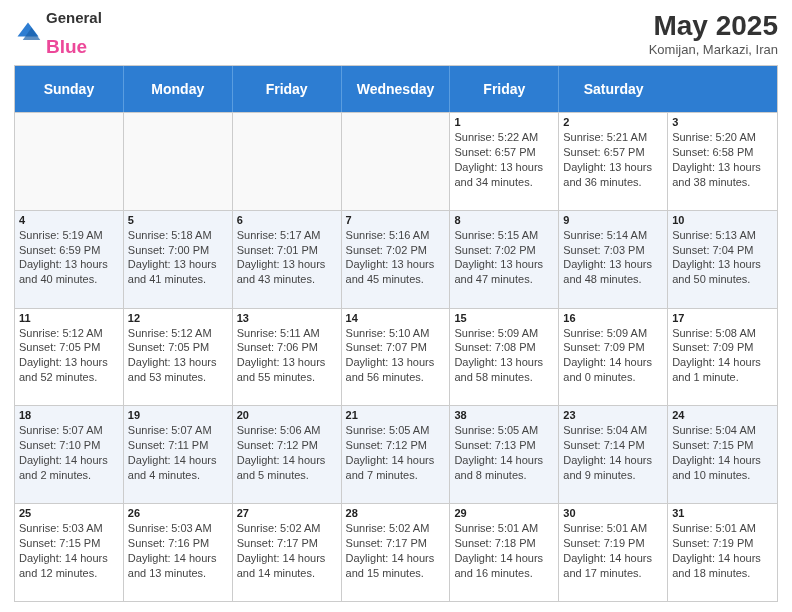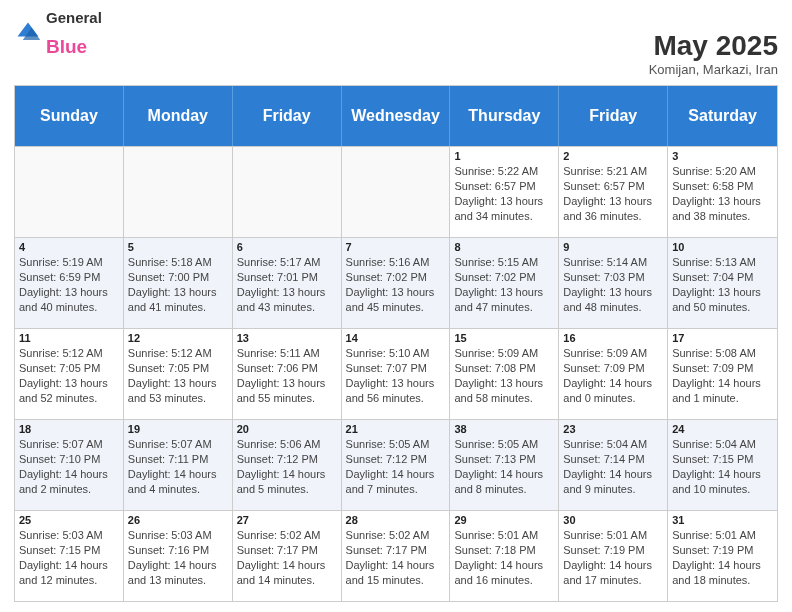--- a/index.html
+++ b/index.html
@@ -43,21 +43,20 @@
       font-size: 19px;
       font-weight: bold;
       color: #ec4899;
     }
     .logo-icon {
       width: 28px;
       height: 28px;
     }
     .title-block {
       text-align: right;
-      margin-top: 20px;
     }
     .title-month {
       font-size: 28px;
       font-weight: bold;
       color: #333;
     }
     .title-location {
       font-size: 13px;
       color: #555;
     }
@@ -67,24 +66,24 @@
       flex-direction: column;
       border: 1px solid #ccc;
     }
     .cal-header {
       display: grid;
       grid-template-columns: repeat(7, 1fr);
       background: #2d7dd2;
     }
     .cal-header-cell {
       color: #fff;
-      font-size: 16px;
+      font-size: 14px;
       font-weight: bold;
       text-align: center;
-      padding: 21px 2px;
+      padding: 15px 2px;
       border-right: 1px solid #5a9de0;
     }
     .cal-header-cell:last-child { border-right: none; }
     .cal-body {
       flex: 1;
       display: flex;
       flex-direction: column;
     }
     .cal-row {
       display: grid;
@@ -136,21 +135,20 @@
       <div class="title-location">Komijan, Markazi, Iran</div>
     </div>
   </div>
 
   <div class="calendar">
     <div class="cal-header">
     <div class="cal-header-cell">Sunday</div>
         <div class="cal-header-cell">Monday</div>
         <div class="cal-header-cell">Friday</div>
         <div class="cal-header-cell">Wednesday</div>
-        <div class="cal-header-cell">Thursday</div>
         <div class="cal-header-cell">Friday</div>
         <div class="cal-header-cell">Saturday</div>
       </div>
     <div class="cal-body">
     <div class="cal-row">
           <div class="cal-cell empty"></div>
           <div class="cal-cell empty"></div>
           <div class="cal-cell empty"></div>
           <div class="cal-cell empty"></div>
           <div class="cal-cell">

